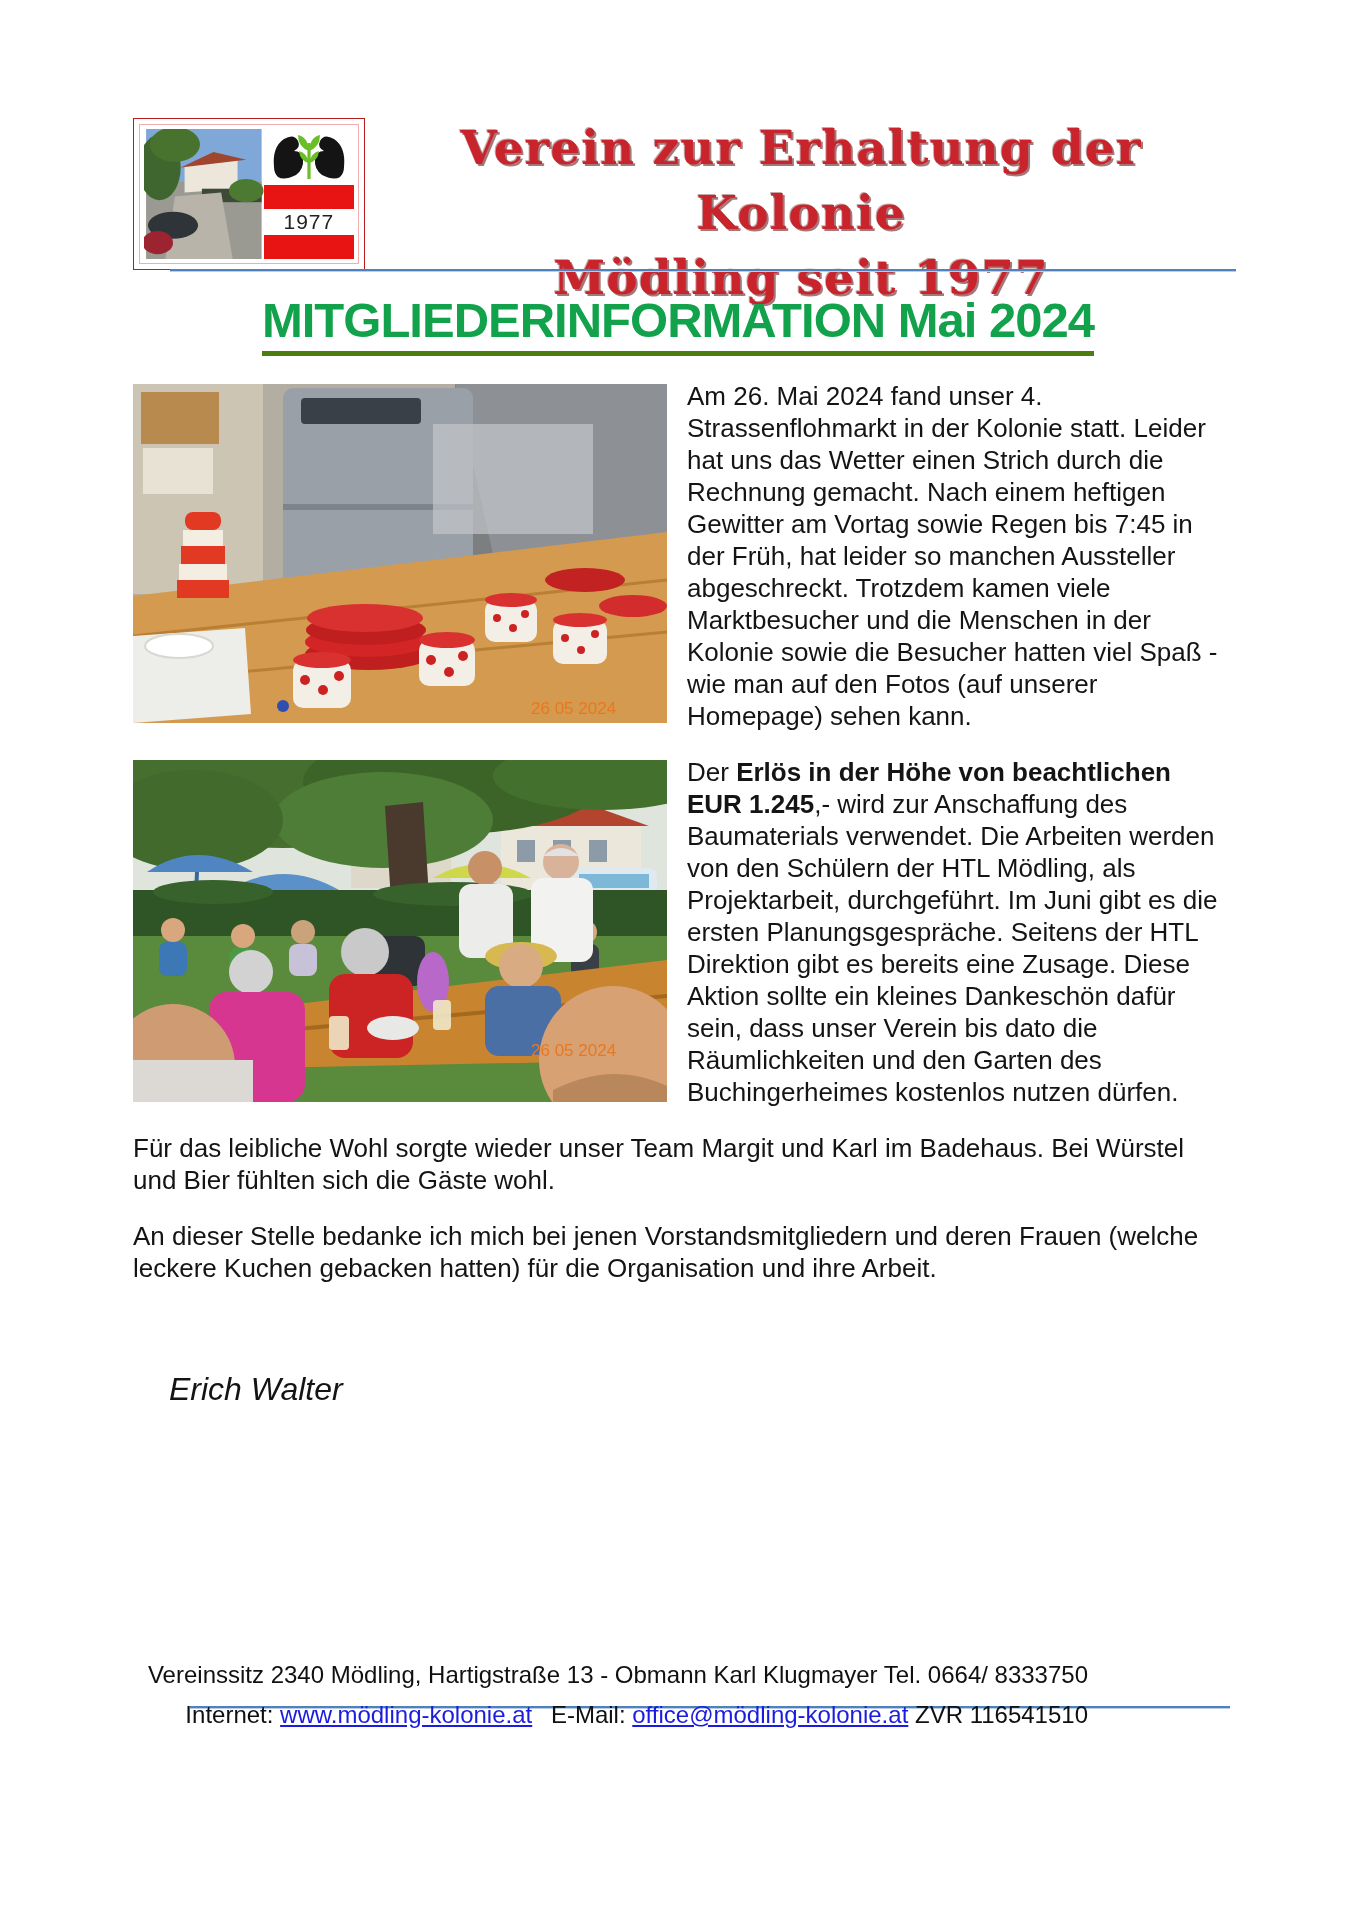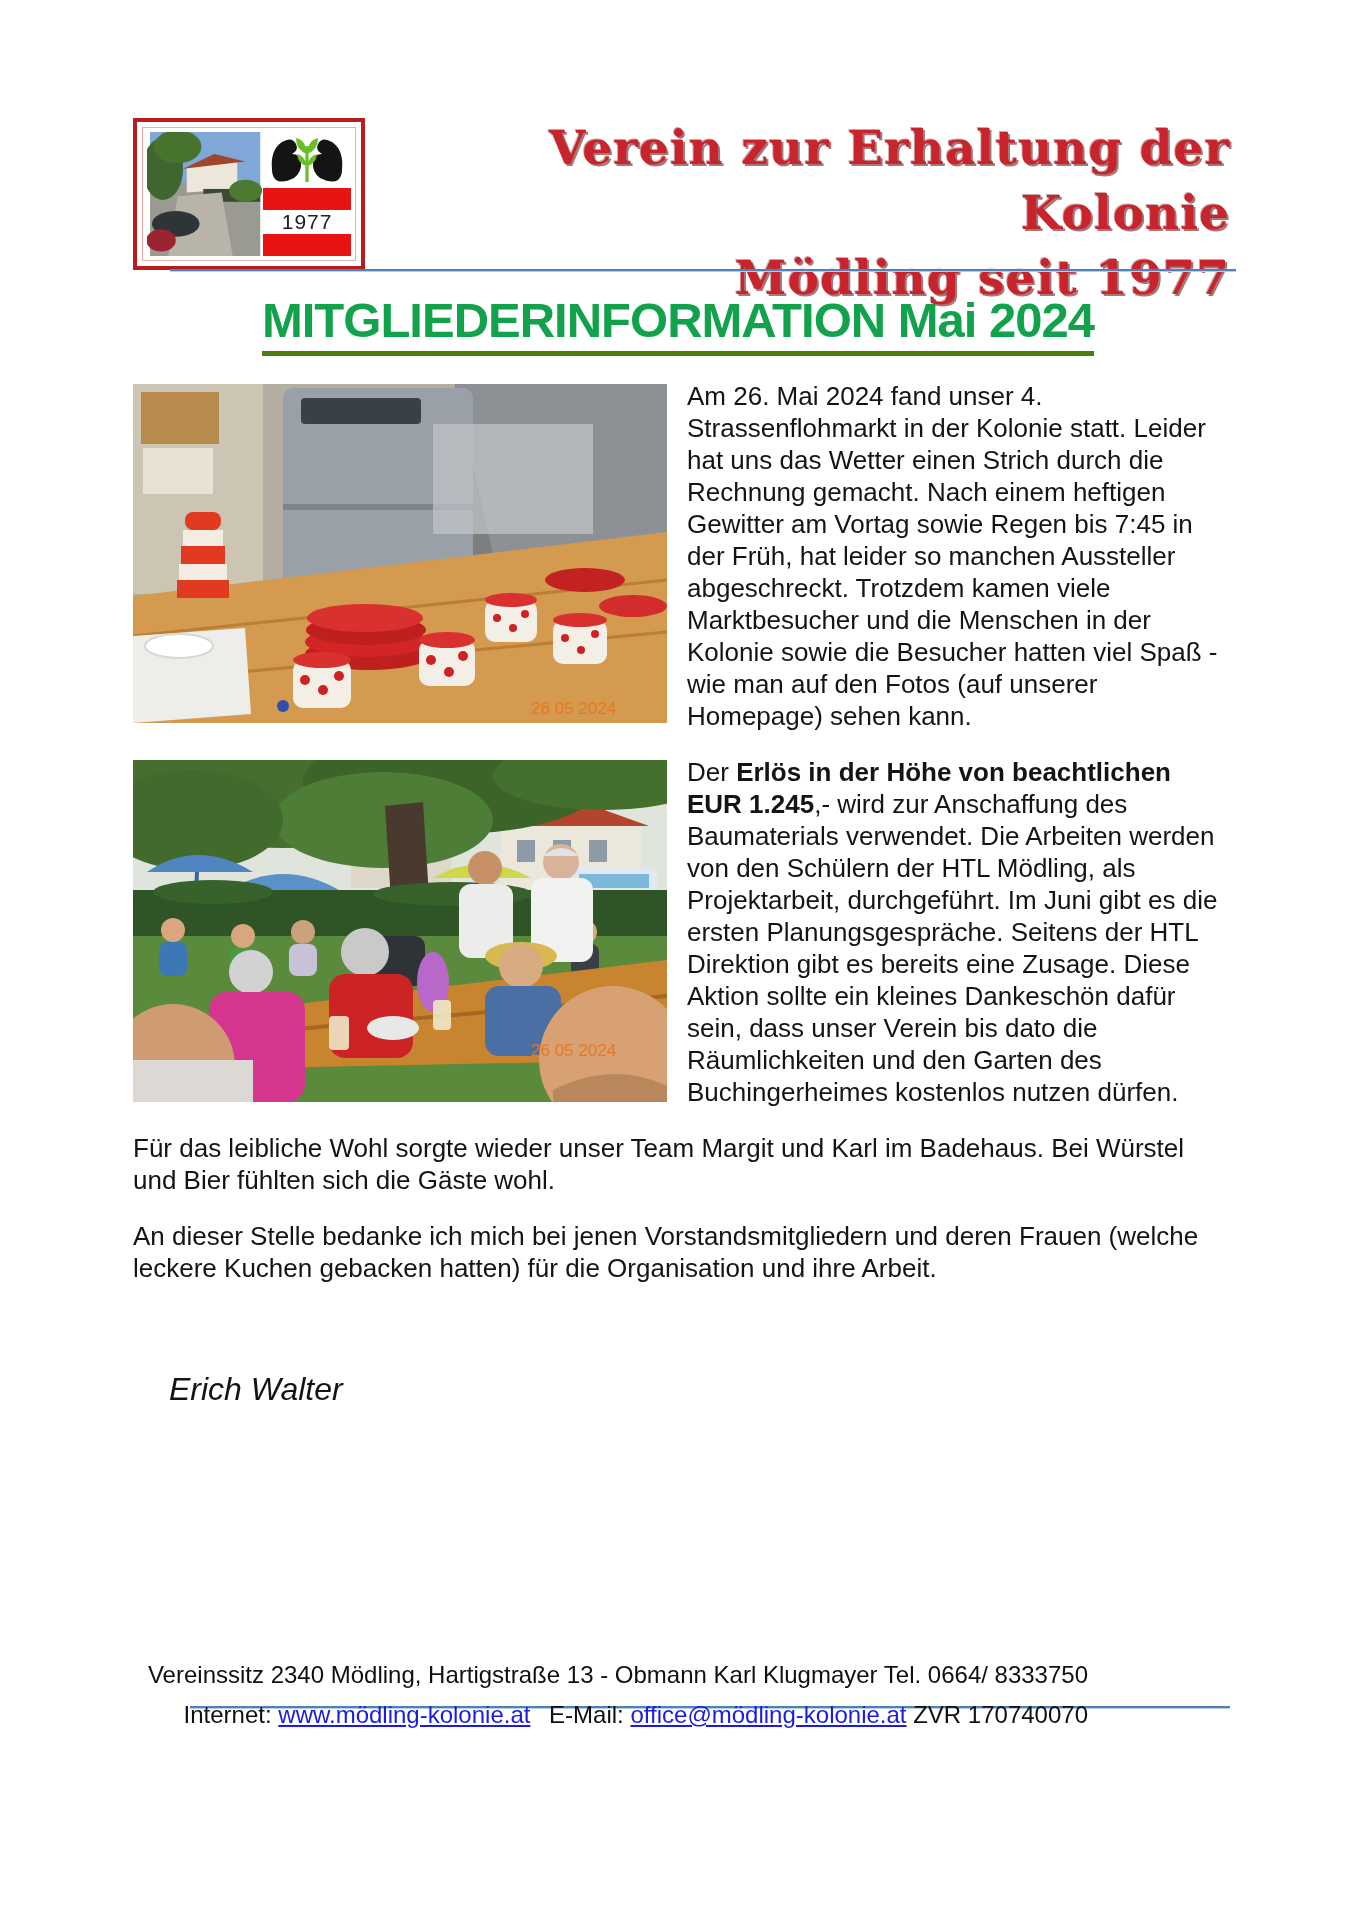--- a/index.html
+++ b/index.html
@@ -5,35 +5,35 @@
   * { margin:0; padding:0; box-sizing:border-box; }
   html,body { background:#ffffff; }
   .page {
     position:relative; width:1356px; height:1920px; background:#ffffff;
     font-family:"Liberation Sans", sans-serif; color:#111111; overflow:hidden;
   }
 
   
   .logo-box {
     position:absolute; left:133px; top:118px; width:232px; height:152px;
-    border:4px solid #b91c1c; background:#ffffff; padding:5px;
+    border:1px solid #b91c1c; background:#ffffff; padding:5px;
   }
   .logo-inner {
     width:100%; height:100%; border:1px solid #f0aeae; display:flex; padding:4px; gap:0;
   }
   .logo-photo { width:57%; height:100%; display:block; }
   .logo-right { width:43%; height:100%; display:flex; flex-direction:column; }
   .logo-hands { flex:1.25; display:flex; align-items:center; justify-content:center; }
   .logo-stripe-red { flex:0.55; background:#e81313; }
   .logo-stripe-year {
     flex:0.62; background:#ffffff; display:flex; align-items:center; justify-content:center;
     font-size:21px; color:#222; letter-spacing:1px;
   }
   .main-title {
-    position:absolute; left:372px; top:116px; width:858px; text-align:right;
+    position:absolute; left:372px; top:116px; width:858px; text-align:center;
     font-family:"DejaVu Serif", serif; font-weight:700;
     font-size:47px; line-height:1.38; color:#c9242b; letter-spacing:1px;
     text-shadow:2px 2px 0 rgba(90,10,12,0.55), -1px -1px 0 rgba(90,10,12,0.35);
   }
   .top-rule {
     position:absolute; left:170px; top:269px; width:1066px; height:3px;
     background:#4f81bd; border-bottom:1px solid #b9cde7;
   }
 
   
@@ -278,17 +278,17 @@
   </div>
 
   <div class="footer-rule"></div>
   <div class="footer">
     <div>Vereinssitz 2340 Mödling, Hartigstraße 13 - Obmann Karl Klugmayer Tel. 0664/ 8333750</div>
     <div>
       <span>Internet:</span>
       <a>www.mödling-kolonie.at</a><span class="gap"></span>
       <span>E-Mail:</span>
       <a>office@mödling-kolonie.at</a>
-      <span>ZVR 170740070</span>
+      <span>ZVR 116541510</span>
     </div>
   </div>
 
 </div>
 
 </body></html>

